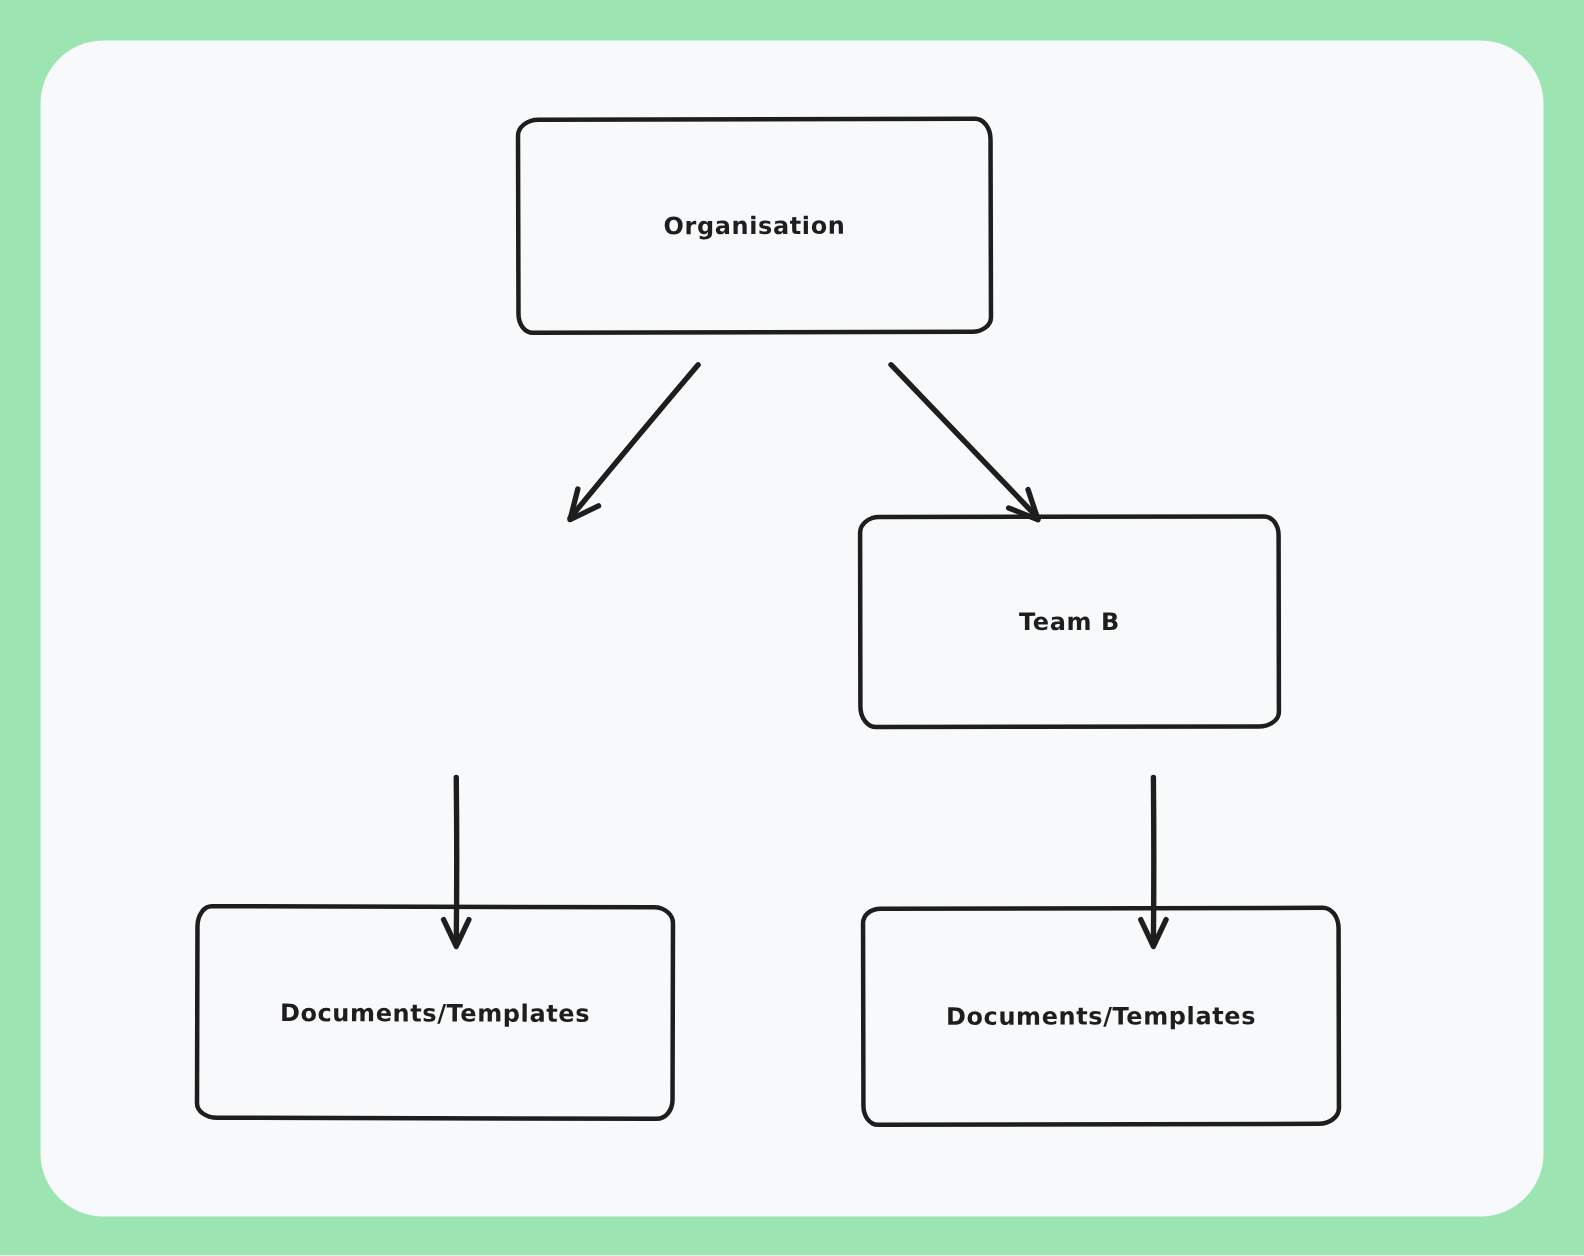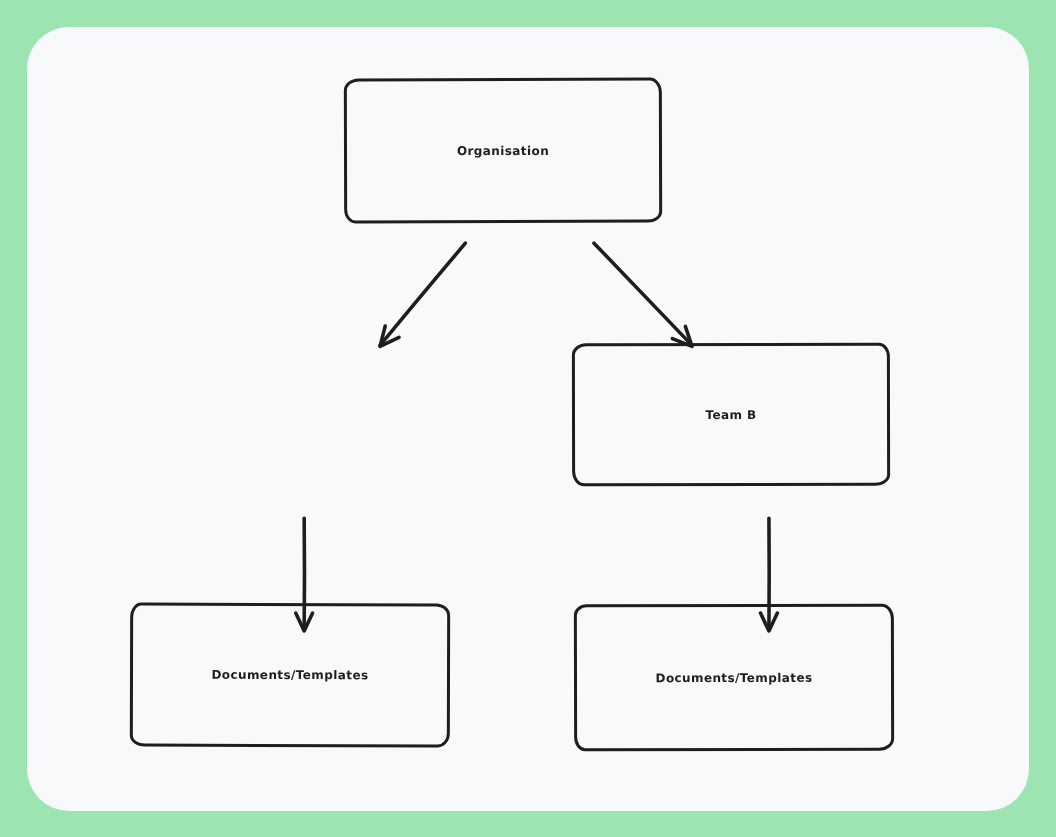--- a/index.html
+++ b/index.html
@@ -43,38 +43,38 @@
   }
   .node {
     position: absolute;
     display: flex;
     align-items: center;
     justify-content: center;
     box-sizing: border-box;
     border: 3.5px solid #1e1e1e;
     background: transparent;
     color: #1e1e1e;
-    font-size: 12px;
+    font-size: 16px;
     font-weight: 700;
     letter-spacing: 0.4px;
     text-align: center;
   }
   .node .label { white-space: nowrap; }
   .node-organisation {
     left: 344px; top: 78px; width: 318px; height: 145px;
     border-radius: 15px 12px 14px 11px / 12px 15px 11px 14px;
     transform: rotate(-0.15deg);
   }
   .node-team-a {
     left: 130px; top: 343px; width: 320px; height: 143px;
     border-radius: 12px 15px 11px 14px / 14px 11px 15px 12px;
     transform: rotate(0.1deg);
   }
   .node-team-b {
-    left: 572px; top: 343px; width: 318px; height: 143px;
+    left: 572px; top: 343px; width: 282px; height: 143px;
     border-radius: 14px 11px 15px 12px / 12px 14px 11px 15px;
     transform: rotate(-0.1deg);
     text-align: right;
   }
   .node-documents-a {
     left: 130px; top: 603px; width: 320px; height: 144px;
     border-radius: 11px 14px 12px 15px / 15px 12px 14px 11px;
     transform: rotate(0.15deg);
   }
   .node-documents-b {

